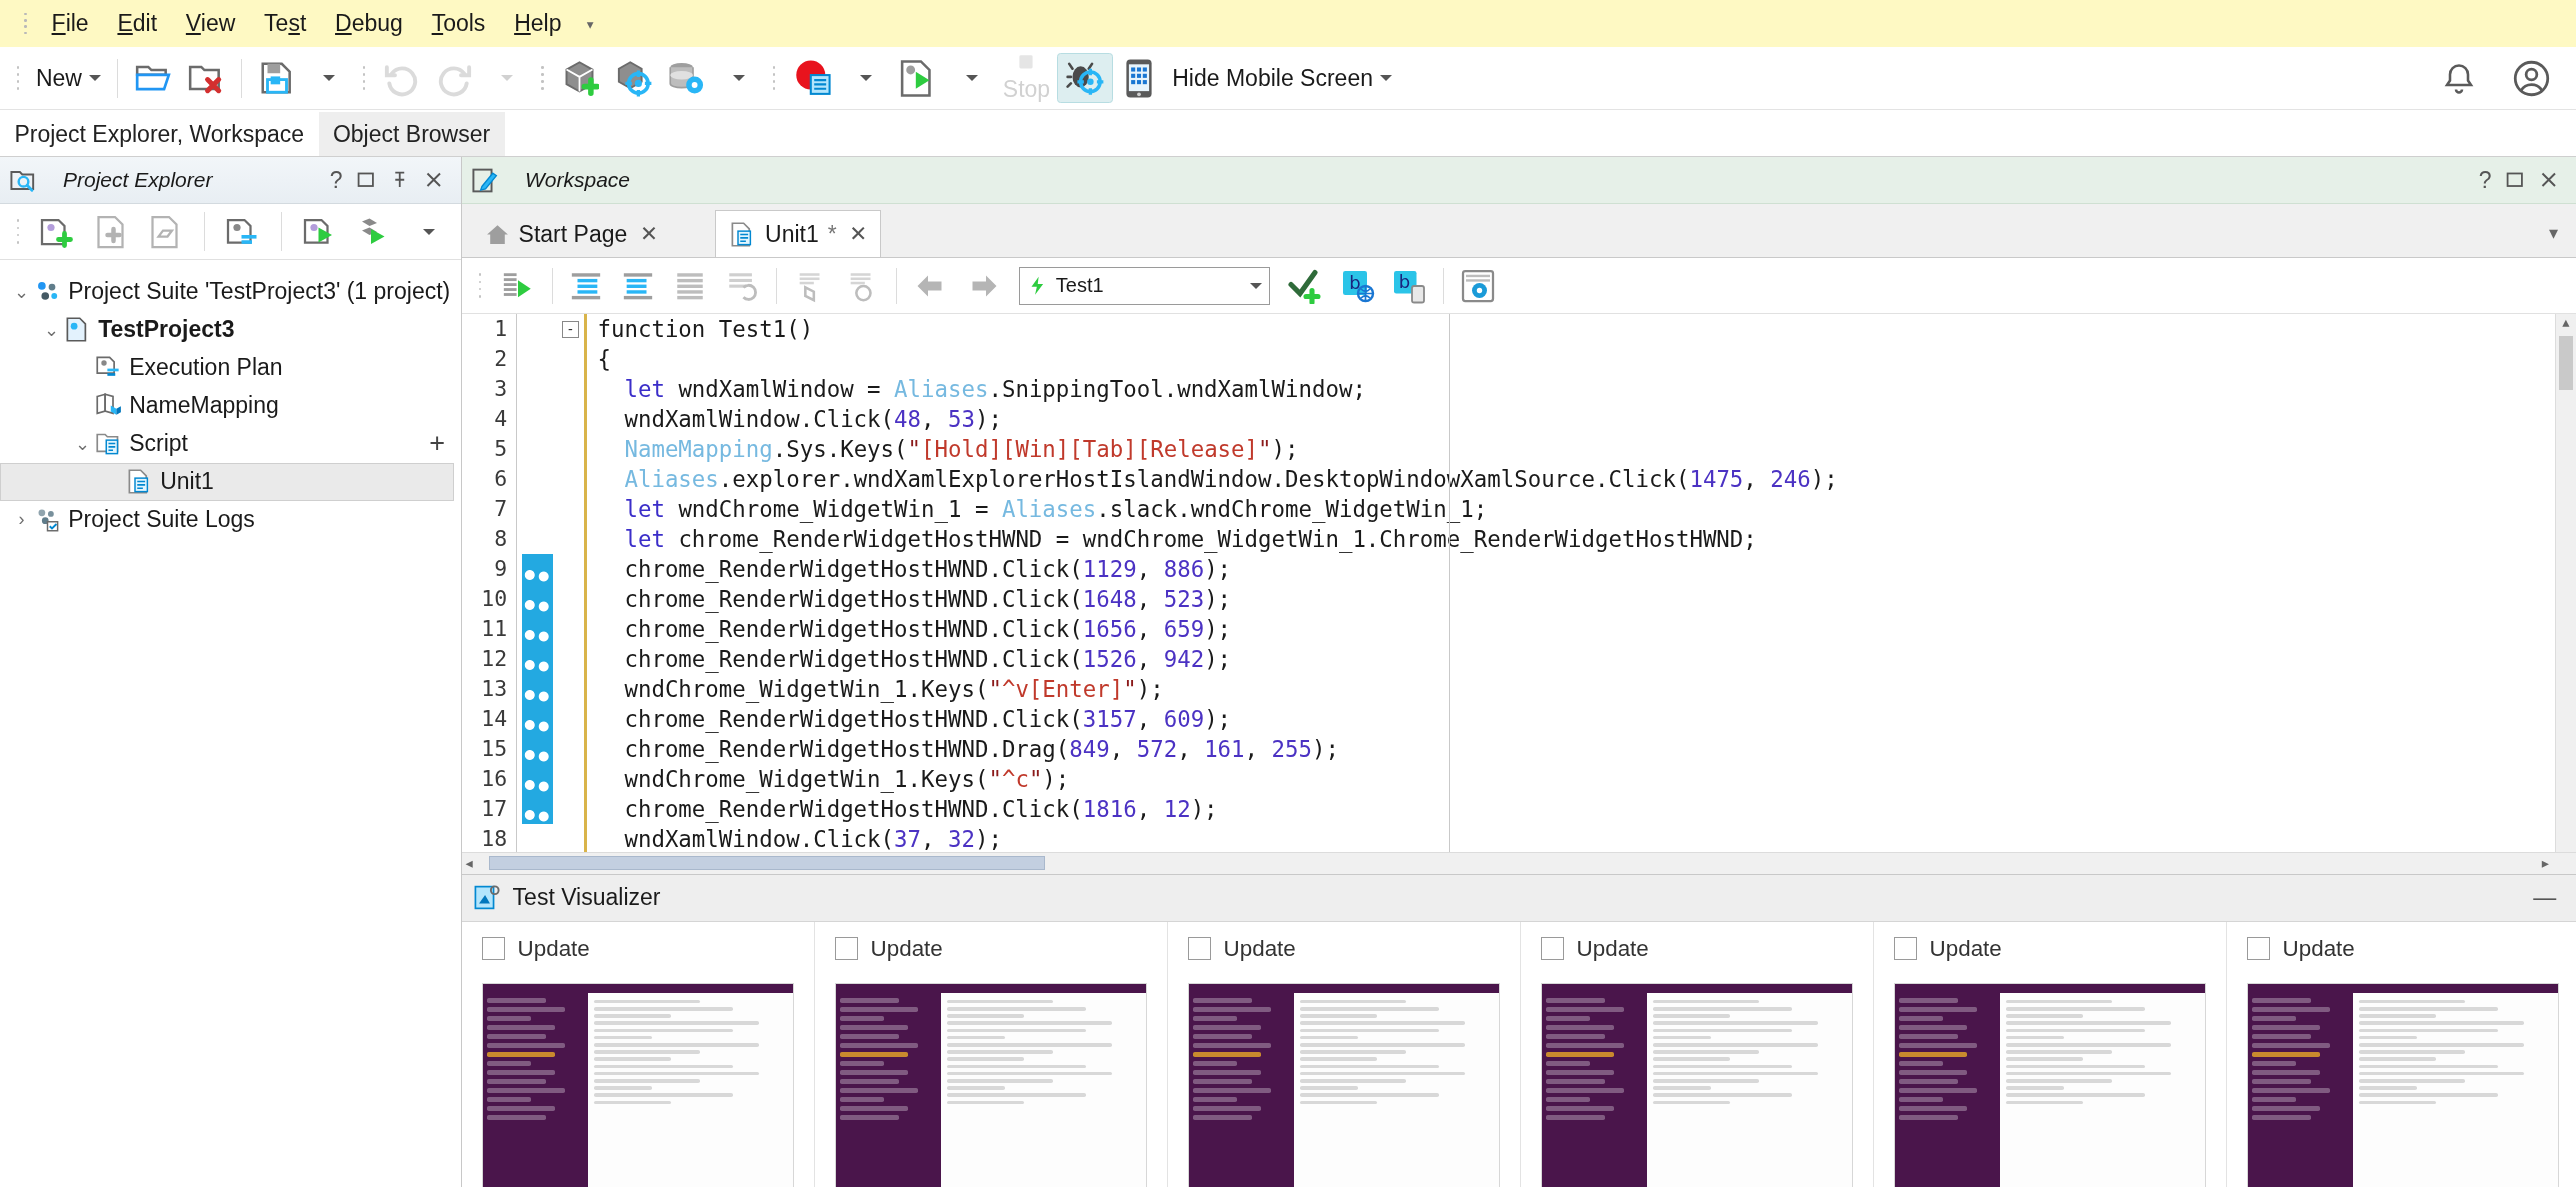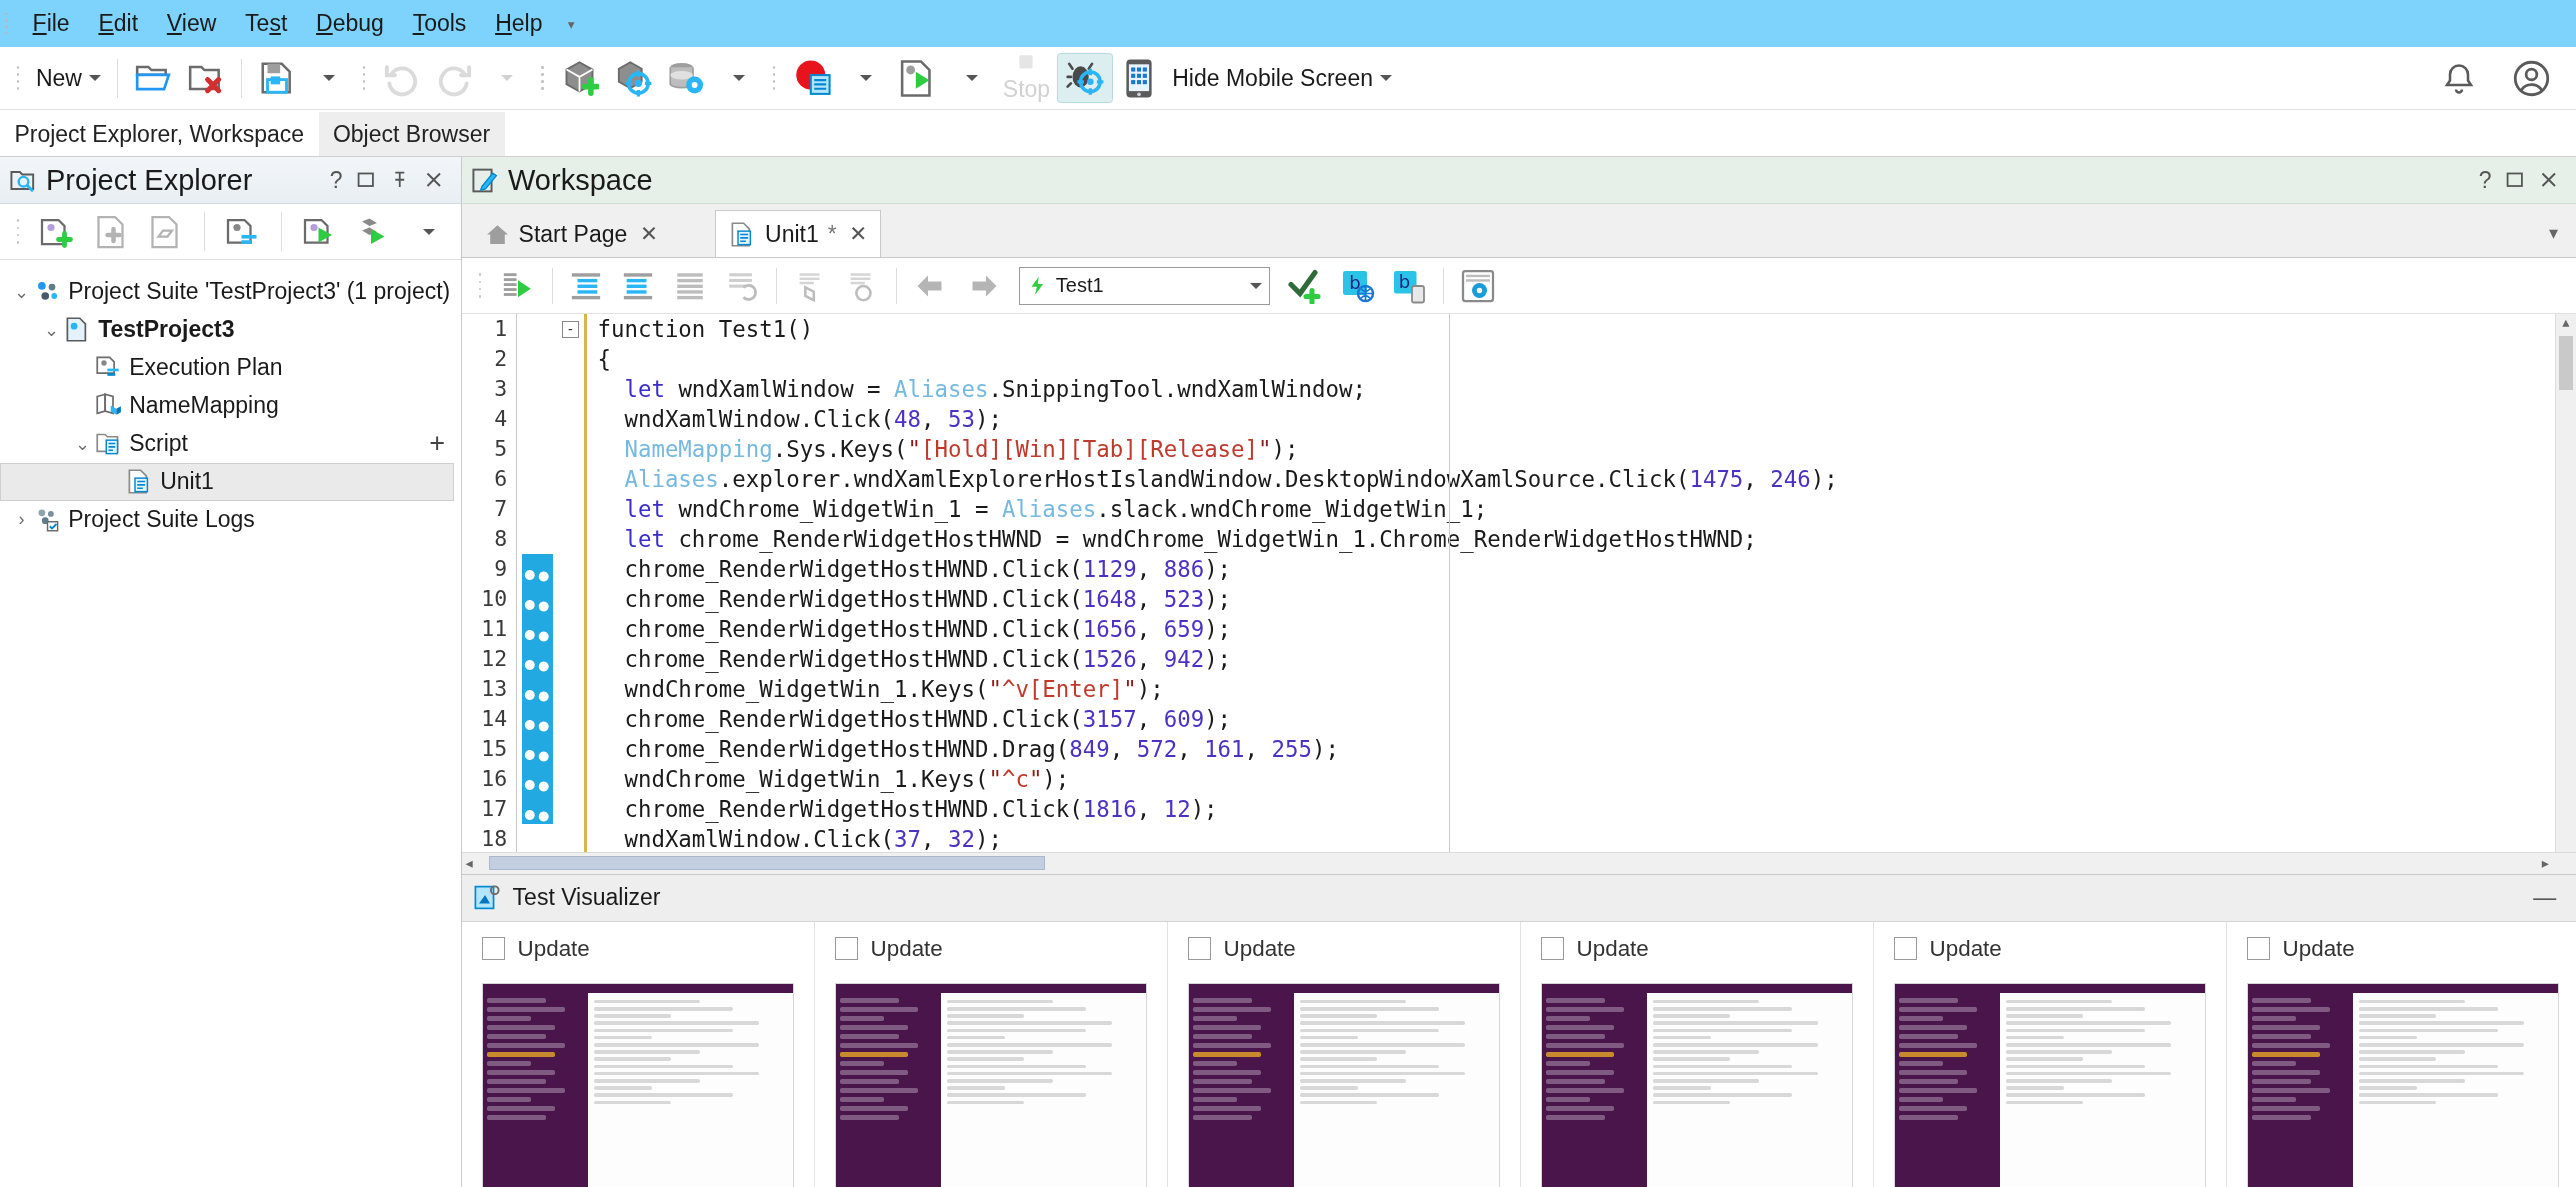--- a/index.html
+++ b/index.html
@@ -1,20 +1,20 @@
 <!DOCTYPE html>
 <html><head>
 <meta charset="utf-8">
 <style>
   * { box-sizing: border-box; margin:0; padding:0; }
   html,body { width:2576px; height:1188px; overflow:hidden; background:#ffffff;
     font-family:"Liberation Sans", sans-serif; font-size:22.4px; color:#1a1a1a; }
 
   
-  .menubar { height:47px; display:flex; align-items:center; background:#7dd3fc; padding-left:2px; }
+  .menubar { height:47px; display:flex; align-items:center; background:#fef9c3; padding-left:21px; }
   .grip { width:9px; height:27px; display:flex; flex-direction:column; justify-content:center;
           align-items:center; gap:3.6px; margin-right:7.2px; }
   .grip i { display:block; width:2.7px; height:2.7px; background:#b9b9b9; border-radius:50%; }
   .menu-item { padding:5.4px 14.4px; font-size:23px; color:#1a1a1a; cursor:default; white-space:nowrap; }
   .menu-item u { text-decoration:underline; }
   .menu-caret { font-size:13.5px; color:#666; padding:5.4px 10.8px; }
 
   
   .toolbar { height:63px; display:flex; align-items:center; background:#ffffff; padding-left:7.2px;
              border-bottom:0.9px solid #e3e3e3; position:relative; }
@@ -40,21 +40,21 @@
   .doctab.sel { background:#eeeeee; }
 
   
   .body { display:flex; height:1031px; background:#fff; }
 
   
   .left { width:462px; border-right:0.9px solid #c8c8c8; display:flex; flex-direction:column; background:#fff; }
   .panel-head { height:47px; display:flex; align-items:center; padding:0 9px;
                 background:linear-gradient(#f2f6f9,#e8eef3); border-bottom:0.9px solid #d3dadf; }
   .panel-head.ws { background:#e6f0e8; border-bottom:0.9px solid #cfe0d2; }
-  .panel-head .ph-title { font-size:29px; margin-left:8px; flex:1; }
+  .panel-head .ph-title { font-size:21px; margin-left:25px; flex:1;font-style:italic; }
   .ph-btns { display:flex; align-items:center; gap:12.6px; padding-right:7.2px; color:#555; font-size:23px; }
   .ph-btns span { cursor:default; }
   .pe-toolbar { height:56px; display:flex; align-items:center; padding:0 7.2px; gap:3.6px;
                 border-bottom:0.9px solid #e0e0e0; }
   .pe-tool { width:52px;height:47px;display:flex;align-items:center;justify-content:center;border-radius:3.6px;}
   .tree { padding:12.6px 0 0 0; font-size:23px; flex:1; overflow:hidden; }
   .tnode { display:flex; align-items:center; height:38px; padding-left:7.2px; white-space:nowrap; cursor:default; }
   .tnode.sel { background:#eaeaea; border:0.9px solid #cfcfcf; margin-right:7.2px; }
   .tw { width:25px; text-align:center; color:#6e6e6e; font-size:18px; flex:none; }
   .tlabel { margin-left:7.2px; }

